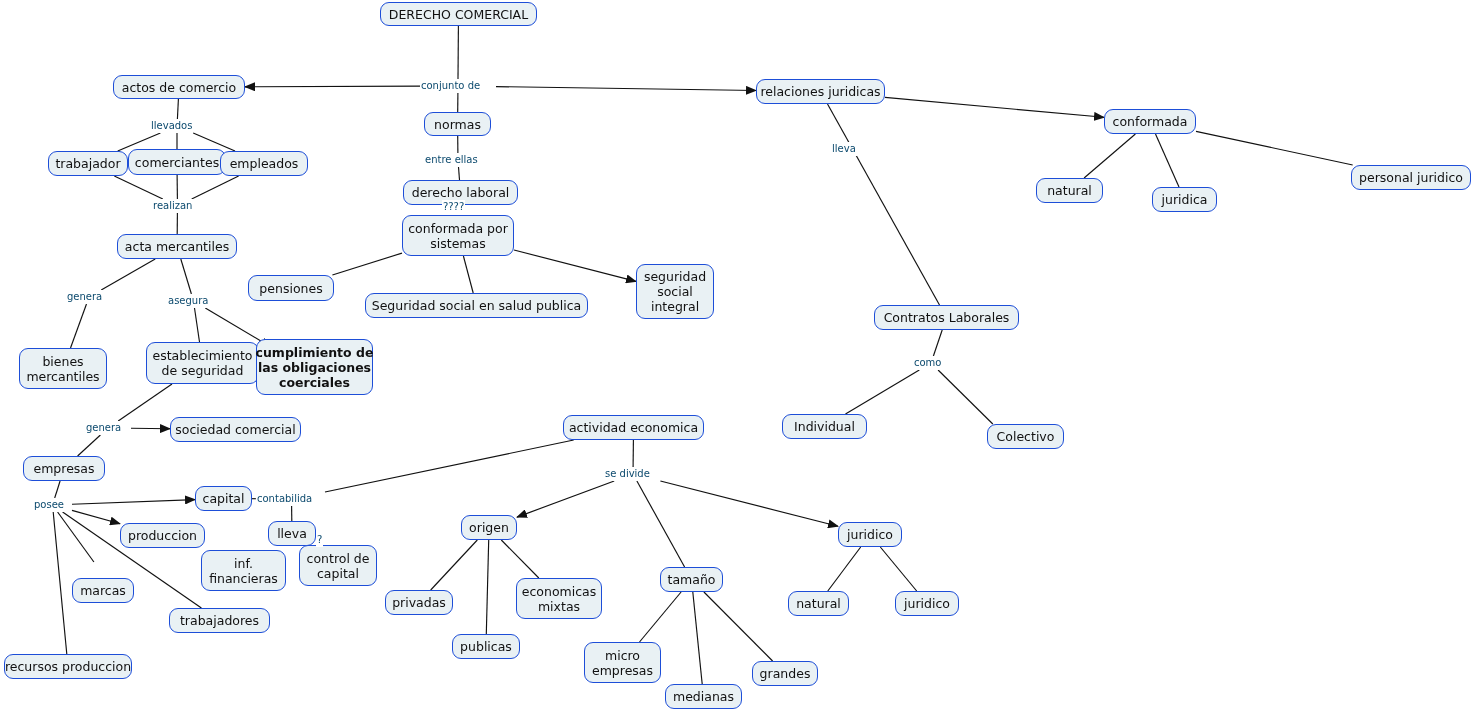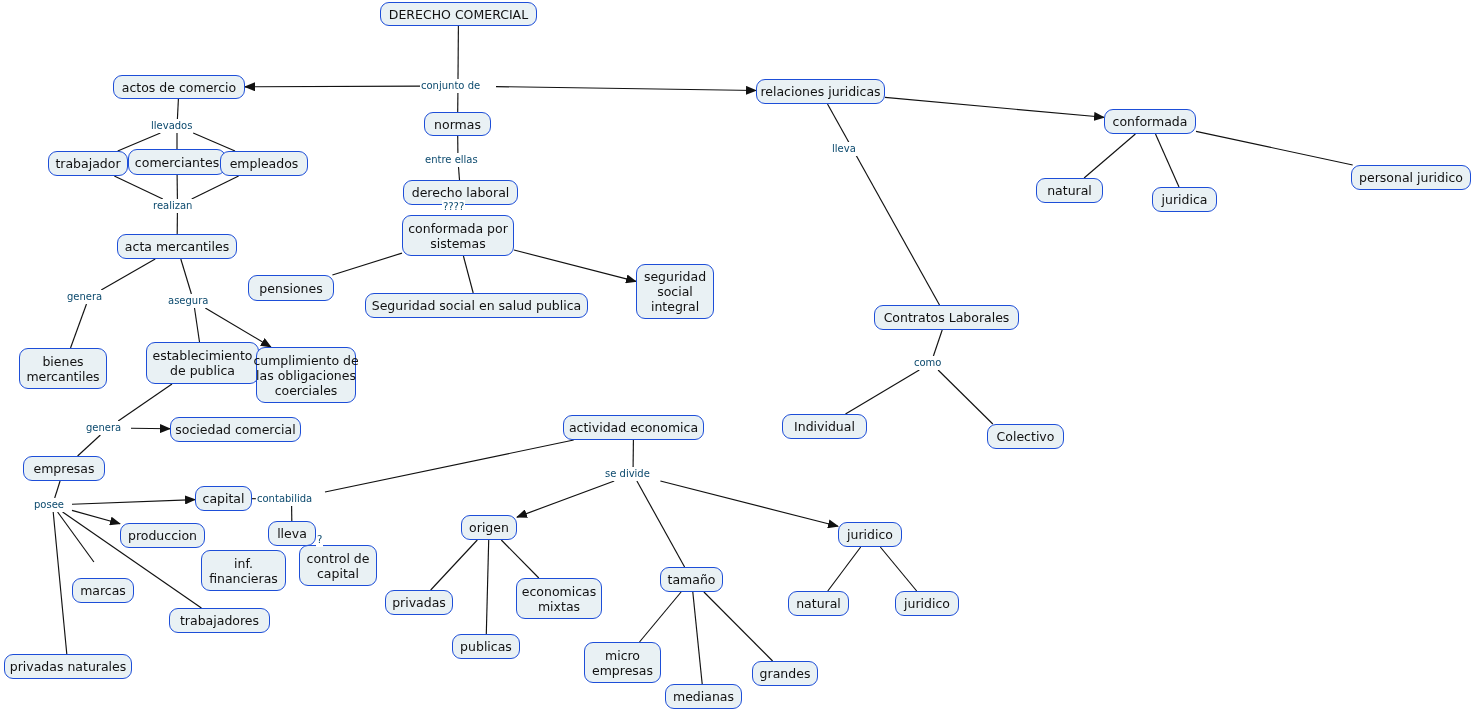--- a/index.html
+++ b/index.html
@@ -128,22 +128,22 @@
       <div class="node" style="left: 1036px; top: 178px; width: 67px; height: 25px;">natural</div>
       <div class="node" style="left: 1152px; top: 187px; width: 65px; height: 25px;">juridica</div>
       <div class="node" style="left: 1351px; top: 165px; width: 120px; height: 25px;">personal juridico</div>
       <div class="node" style="left: 48px; top: 151px; width: 80px; height: 25px;">trabajador</div>
       <div class="node" style="left: 128px; top: 149px; width: 98px; height: 26px;">comerciantes</div>
       <div class="node" style="left: 220px; top: 151px; width: 88px; height: 25px;">empleados</div>
       <div class="node" style="left: 117px; top: 234px; width: 120px; height: 25px;">acta mercantiles</div>
       <div class="node" style="left: 19px; top: 348px; width: 88px; height: 41px;">bienes
 mercantiles</div>
       <div class="node" style="left: 146px; top: 342px; width: 113px; height: 42px;">establecimiento
-de publica</div>
-      <div class="node" style="left: 256px; top: 347px; width: 100px; height: 56px;">cumplimiento de
+de seguridad</div>
+      <div class="node" style="left: 256px; top: 339px; width: 117px; height: 56px; font-weight: bold;">cumplimiento de
 las obligaciones
 coerciales</div>
       <div class="node" style="left: 403px; top: 180px; width: 115px; height: 25px;">derecho laboral</div>
       <div class="node" style="left: 402px; top: 215px; width: 112px; height: 41px;">conformada por
 sistemas</div>
       <div class="node" style="left: 248px; top: 275px; width: 86px; height: 26px;">pensiones</div>
       <div class="node" style="left: 365px; top: 293px; width: 223px; height: 25px;">Seguridad social en salud publica</div>
       <div class="node" style="left: 636px; top: 264px; width: 78px; height: 55px;">seguridad
 social
 integral</div>
@@ -154,21 +154,21 @@
       <div class="node" style="left: 23px; top: 456px; width: 82px; height: 25px;">empresas</div>
       <div class="node" style="left: 195px; top: 486px; width: 57px; height: 25px;">capital</div>
       <div class="node" style="left: 268px; top: 521px; width: 48px; height: 25px;">lleva</div>
       <div class="node" style="left: 120px; top: 523px; width: 85px; height: 25px;">produccion</div>
       <div class="node" style="left: 201px; top: 550px; width: 85px; height: 41px;">inf.
 financieras</div>
       <div class="node" style="left: 299px; top: 545px; width: 78px; height: 41px;">control de
 capital</div>
       <div class="node" style="left: 72px; top: 562px; width: 62px; height: 25px; margin-top: 16px;">marcas</div>
       <div class="node" style="left: 169px; top: 608px; width: 101px; height: 25px;">trabajadores</div>
-      <div class="node" style="left: 4px; top: 654px; width: 128px; height: 25px;">privadas naturales</div>
+      <div class="node" style="left: 4px; top: 654px; width: 128px; height: 25px;">recursos produccion</div>
       <div class="node" style="left: 563px; top: 415px; width: 141px; height: 25px;">actividad economica</div>
       <div class="node" style="left: 461px; top: 515px; width: 56px; height: 25px;">origen</div>
       <div class="node" style="left: 385px; top: 590px; width: 68px; height: 25px;">privadas</div>
       <div class="node" style="left: 452px; top: 634px; width: 68px; height: 25px;">publicas</div>
       <div class="node" style="left: 516px; top: 578px; width: 86px; height: 41px;">economicas
 mixtas</div>
       <div class="node" style="left: 660px; top: 567px; width: 63px; height: 25px;">tamaño</div>
       <div class="node" style="left: 584px; top: 642px; width: 77px; height: 41px;">micro
 empresas</div>
       <div class="node" style="left: 665px; top: 684px; width: 77px; height: 25px;">medianas</div>

